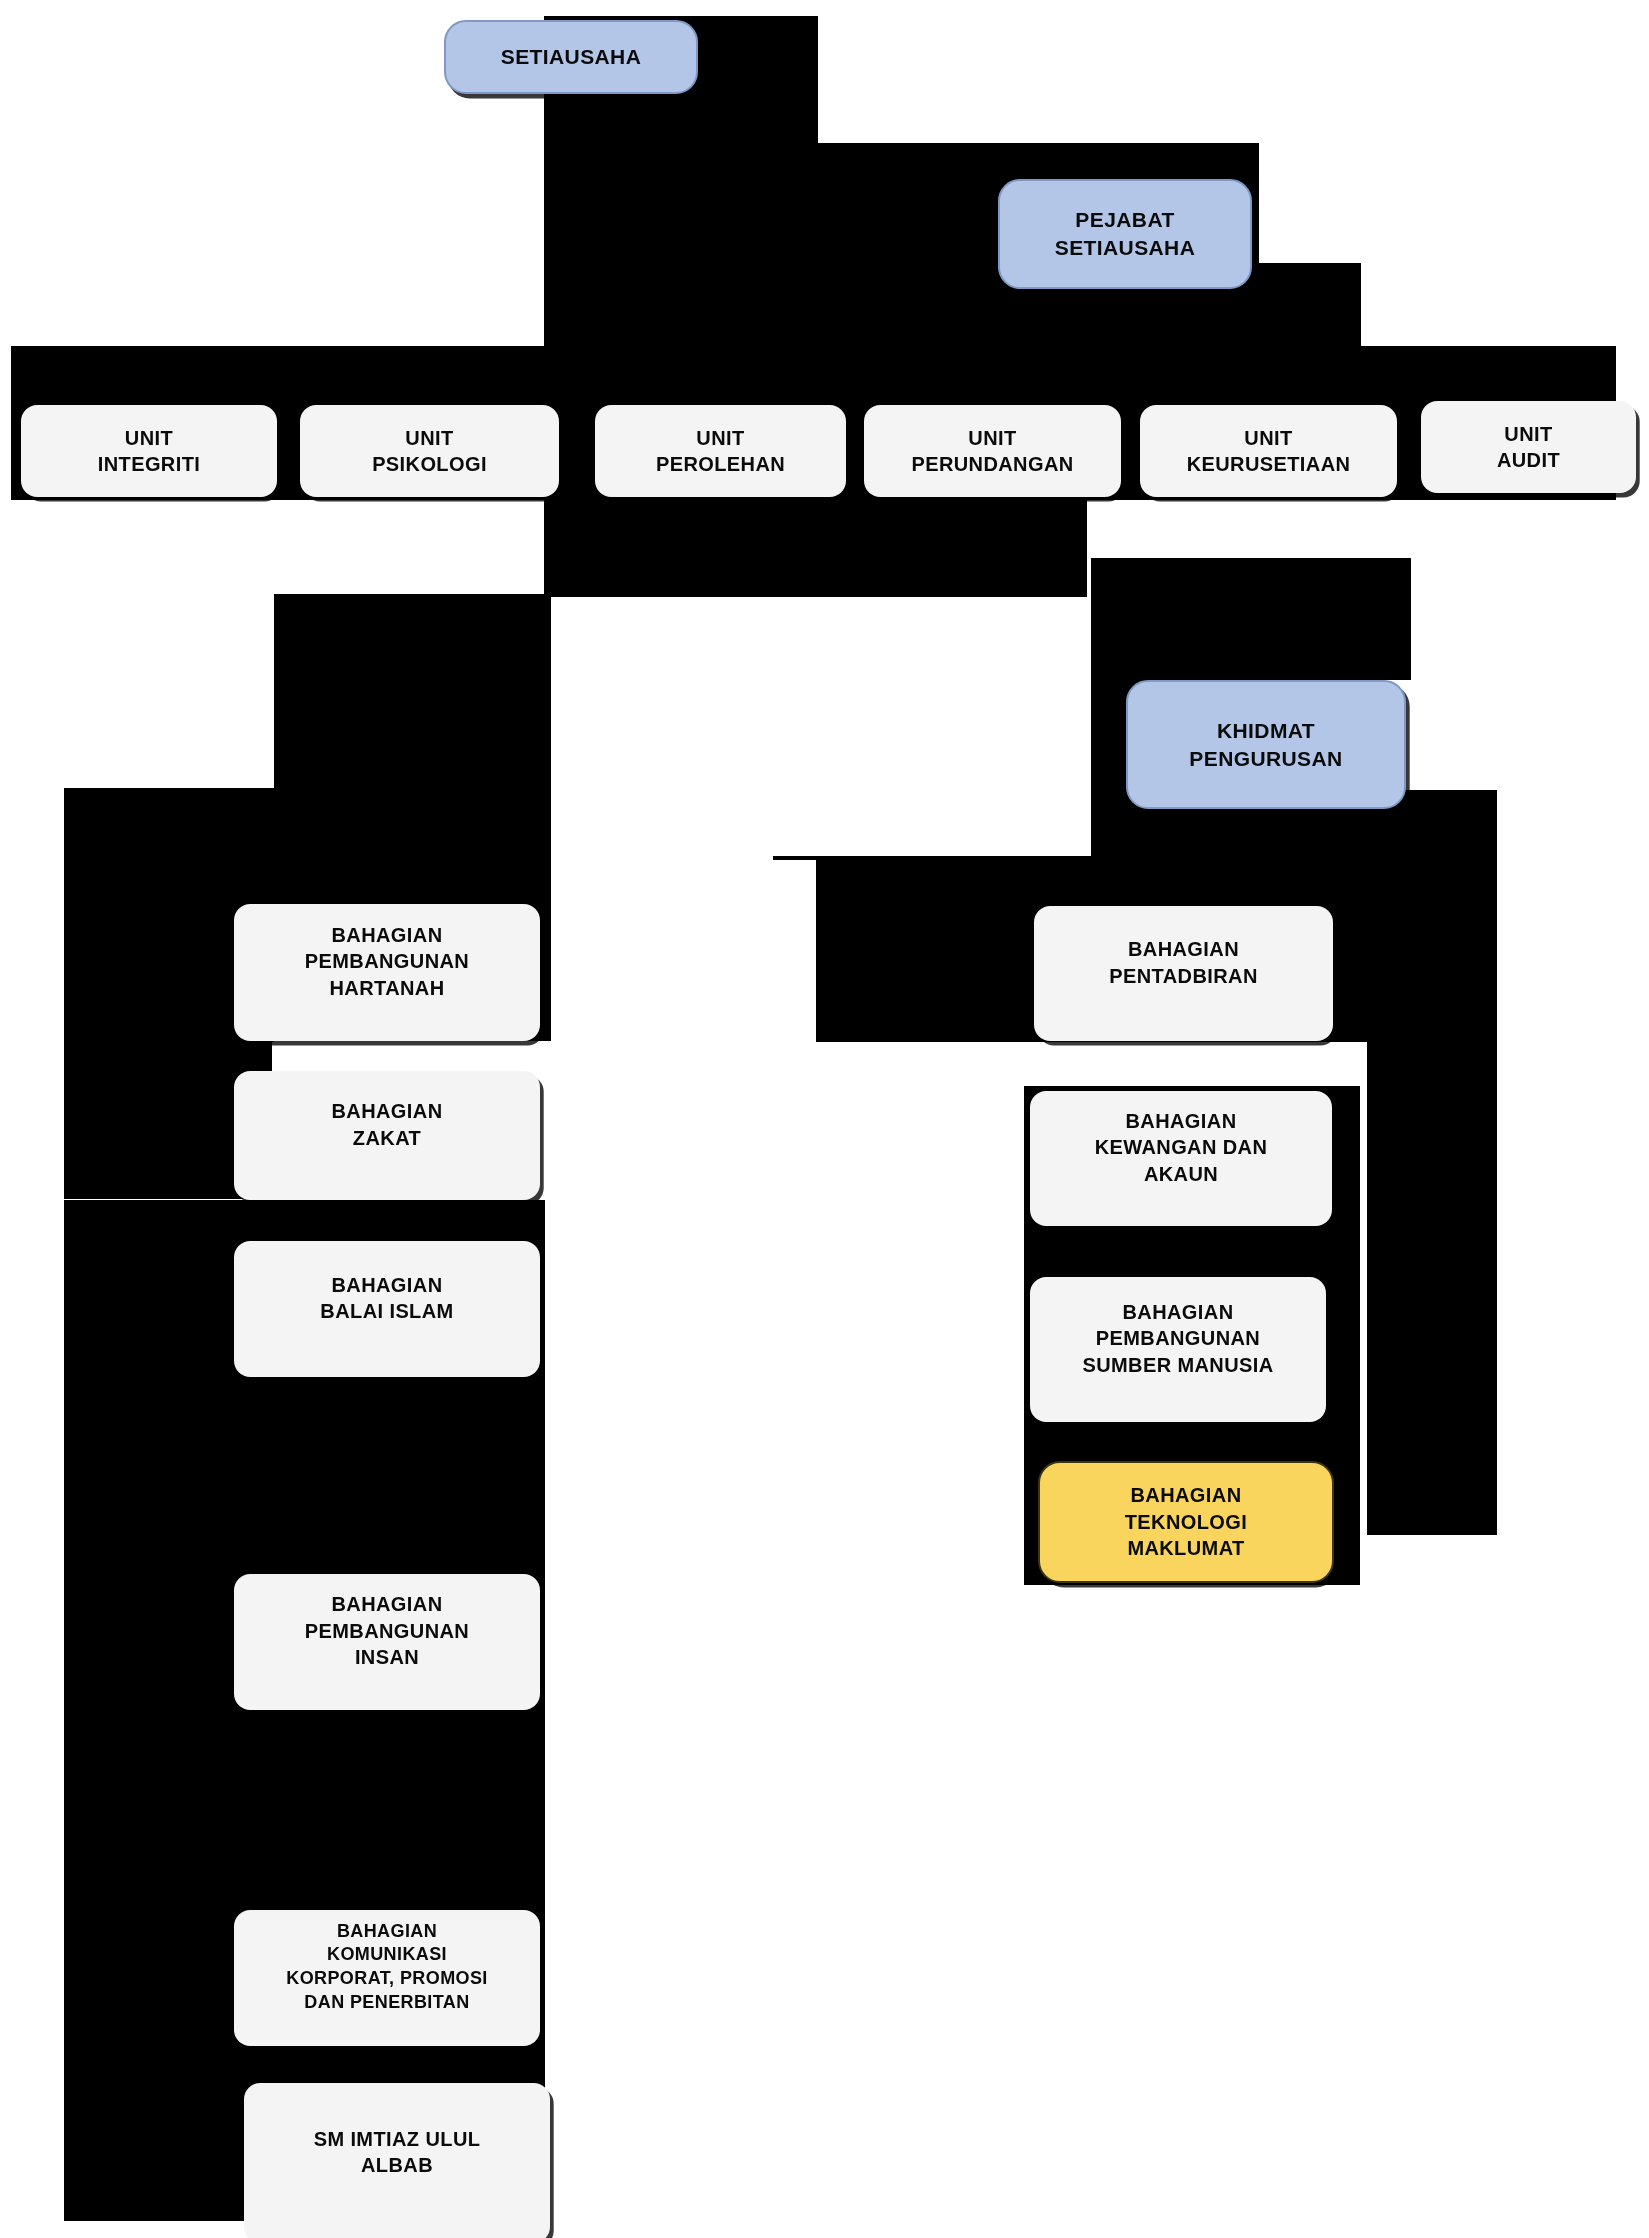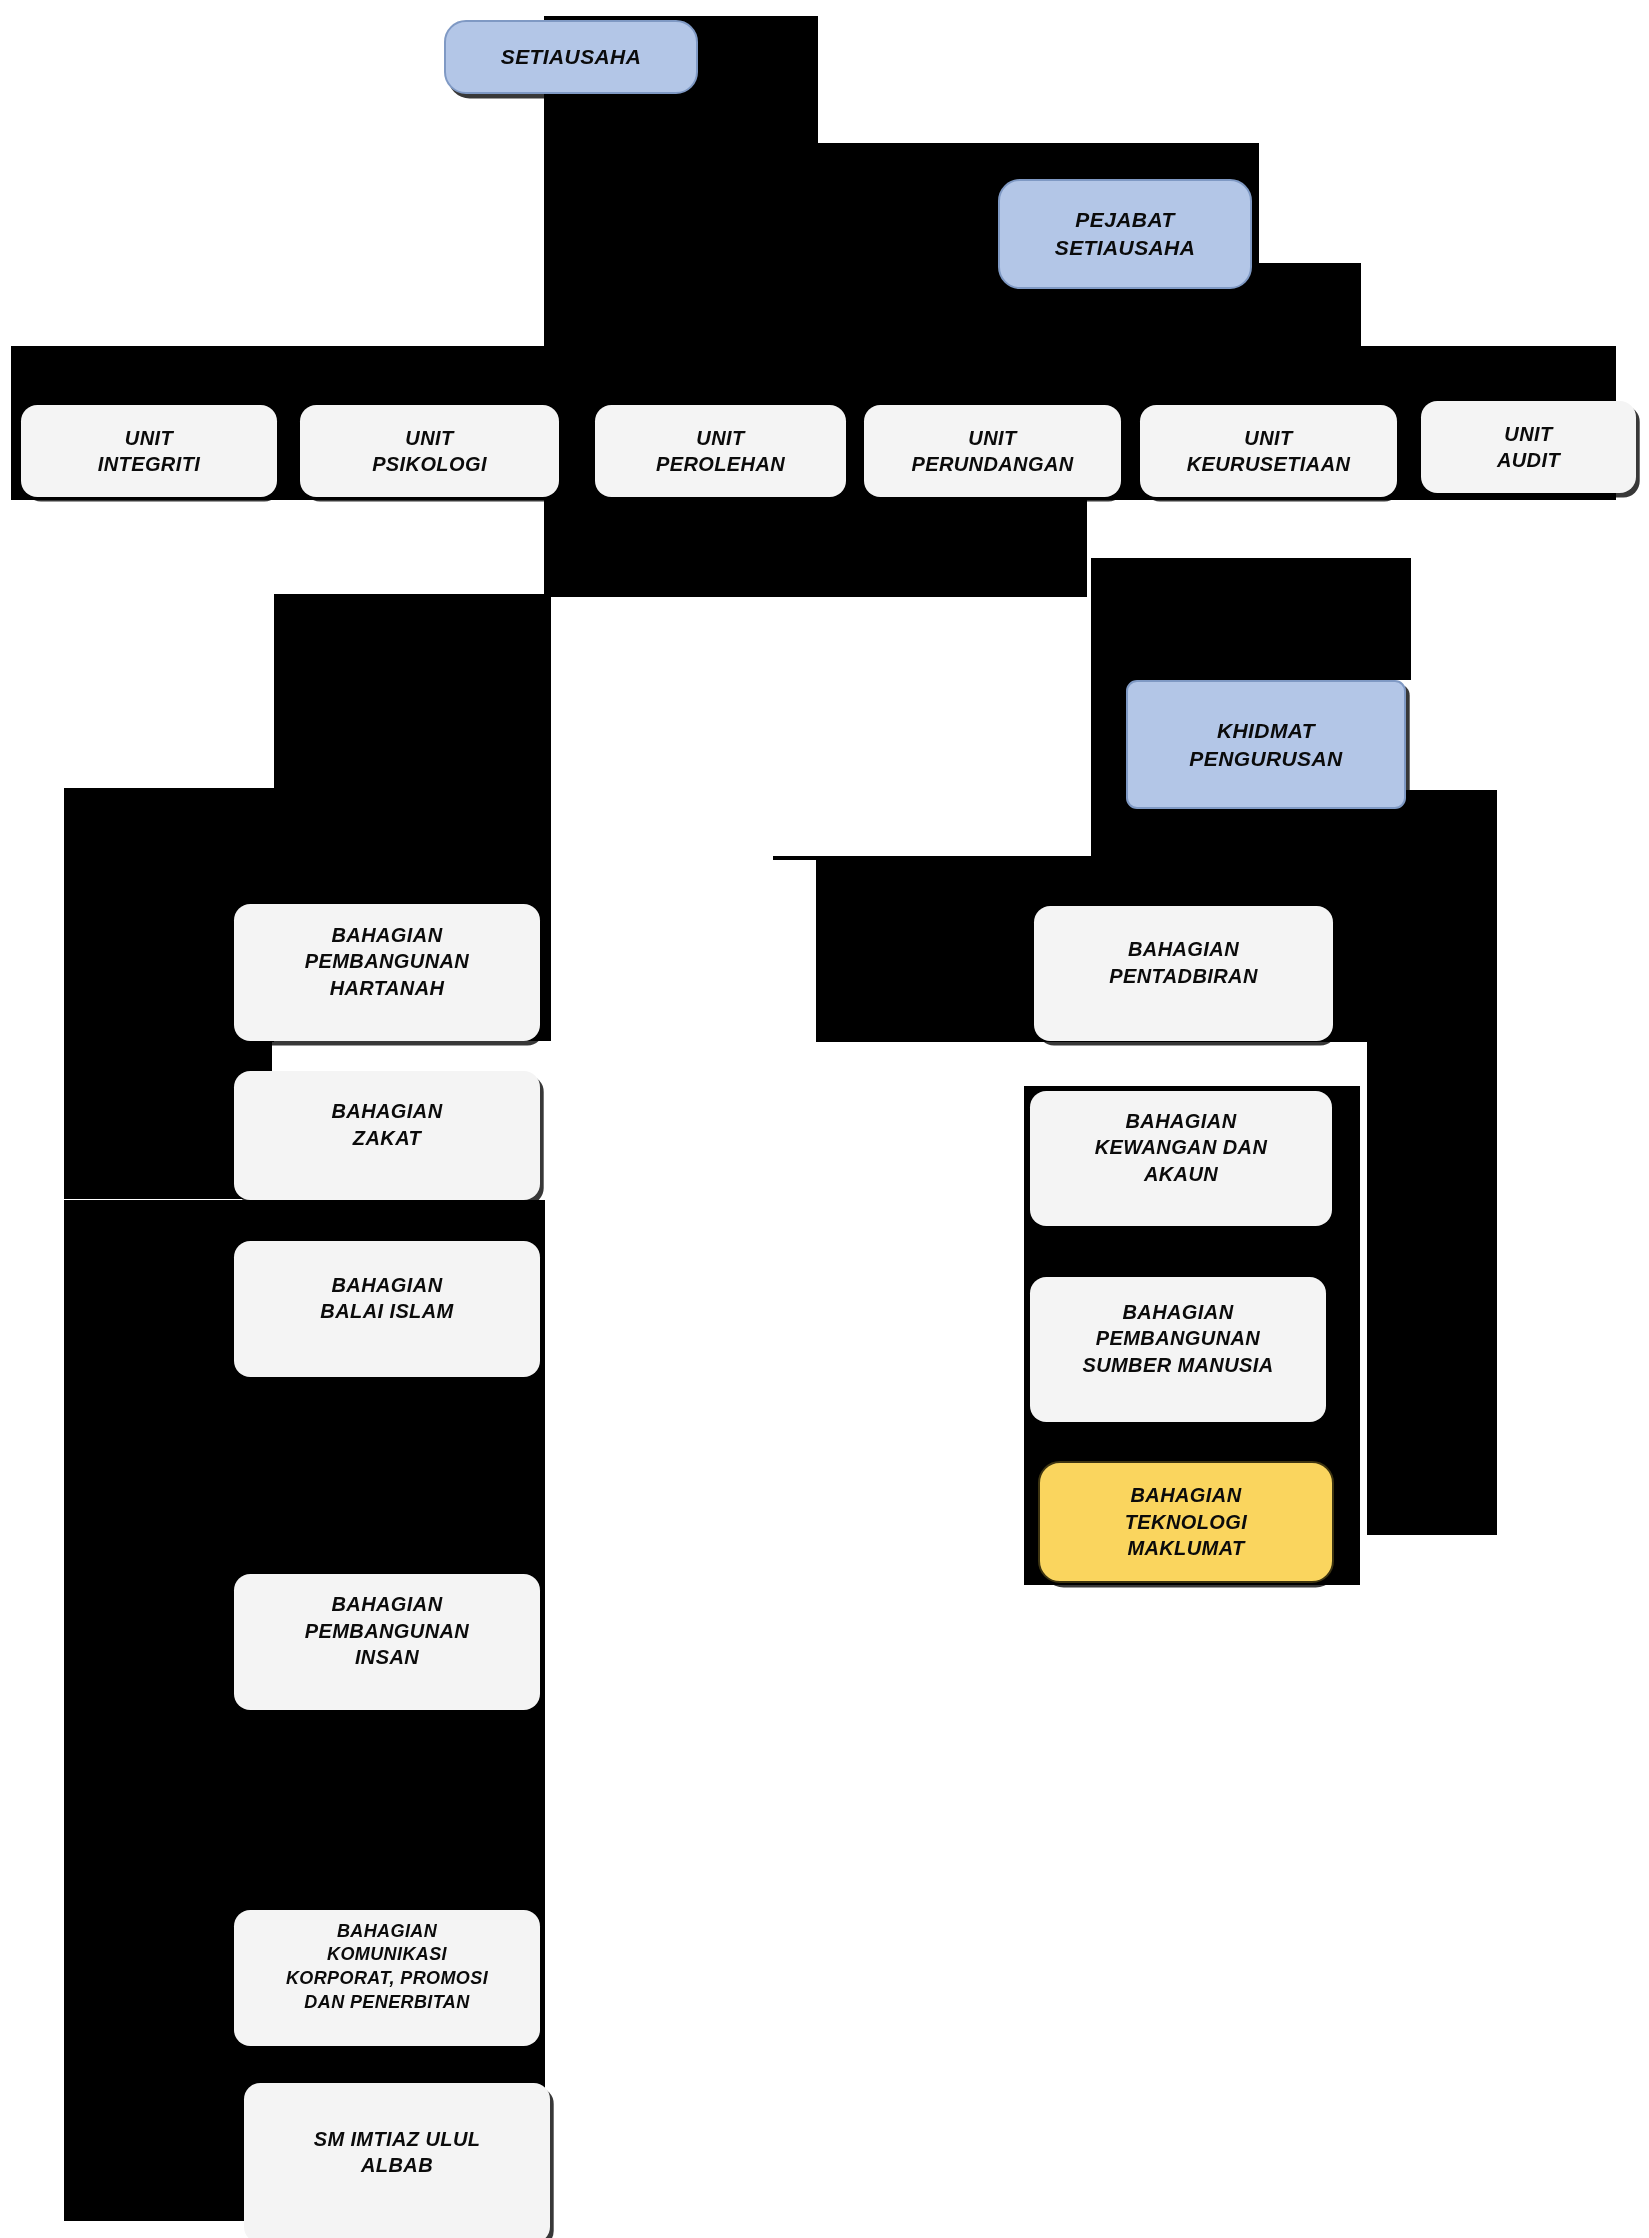--- a/index.html
+++ b/index.html
@@ -27,21 +27,20 @@
     font-weight: bold;
     color: var(--text, #0b0b0b);
     background: var(--gray, #f4f4f4);
     border-radius: 16.3px;
     font-size: 20px;
     line-height: 1.32;
     white-space: pre-line;
     letter-spacing: 0.4px;
     box-shadow: 3.7px 4.4px 0 rgba(0,0,0,0.78);
     padding: 0 17px;
-    font-style: italic;
   }
   .node.blue {
     background: var(--blue, #b3c6e7);
     border: 2.2px solid var(--blueBorder, #7f99c4);
     border-radius: 22px;
     font-size: 21px;
   }
   .node.yellow {
     background: var(--yellow, #fad55e);
     border: 2.2px solid var(--yellowBorder, #3d3411);
@@ -67,21 +66,21 @@
   <div class="conn" style="left:1091px; top:558px; width:320px; height:122px;"></div>
   <div class="conn" style="left:1091px; top:680px; width:277px; height:177px;"></div>
   <div class="conn" style="left:816px; top:856px; width:552px; height:186px;"></div>
   <div class="conn" style="left:773px; top:856px; width:43px; height:4.4px;"></div>
   <div class="conn" style="left:1024px; top:1086px; width:336px; height:499px;"></div>
   <div class="conn" style="left:1367px; top:790px; width:130px; height:745px;"></div>
 
   <div class="node blue" style="left:444px; top:20px; width:254px; height:74px;">SETIAUSAHA</div>
   <div class="node blue" style="left:998px; top:179px; width:254px; height:110px;">PEJABAT
 SETIAUSAHA</div>
-  <div class="node blue" style="left:1126px; top:680px; width:280px; height:129px;border-radius:11px;">KHIDMAT
+  <div class="node blue" style="left:1126px; top:680px; width:280px; height:129px;">KHIDMAT
 PENGURUSAN</div>
 
   <div class="node" style="left:21px; top:405px; width:256px; height:92px;">UNIT
 INTEGRITI</div>
   <div class="node" style="left:300px; top:405px; width:259px; height:92px;">UNIT
 PSIKOLOGI</div>
   <div class="node" style="left:595px; top:405px; width:251px; height:92px;">UNIT
 PEROLEHAN</div>
   <div class="node" style="left:864px; top:405px; width:257px; height:92px;">UNIT
 PERUNDANGAN</div>

